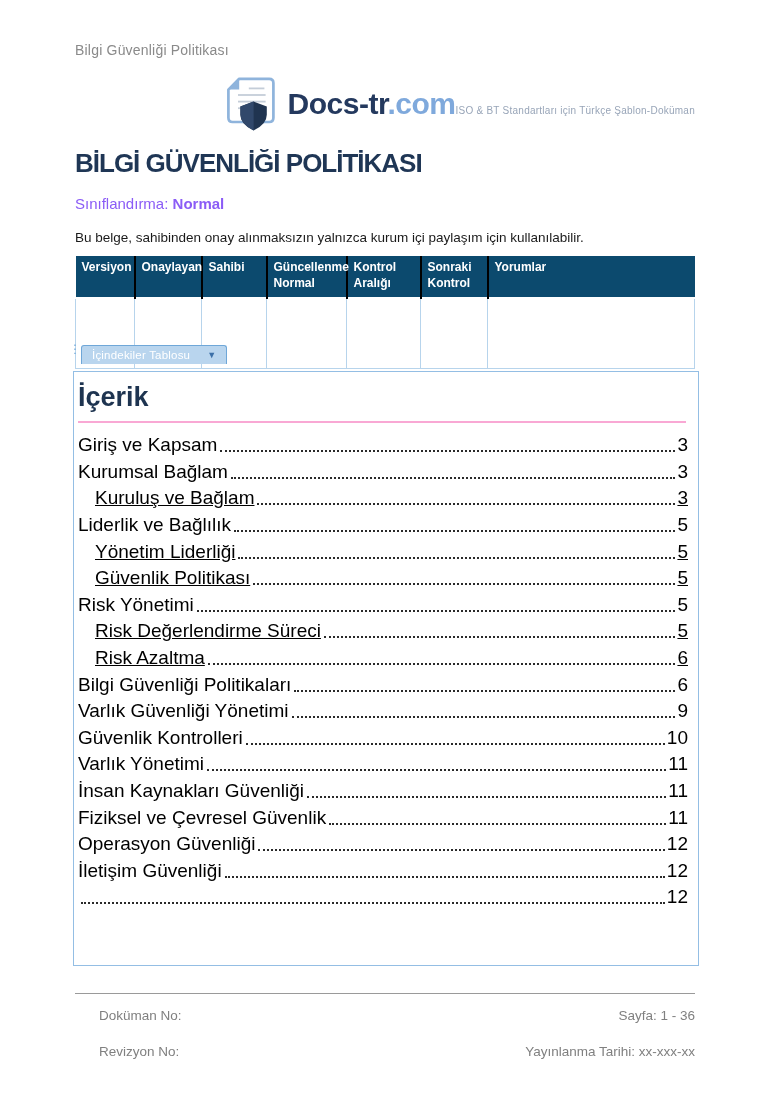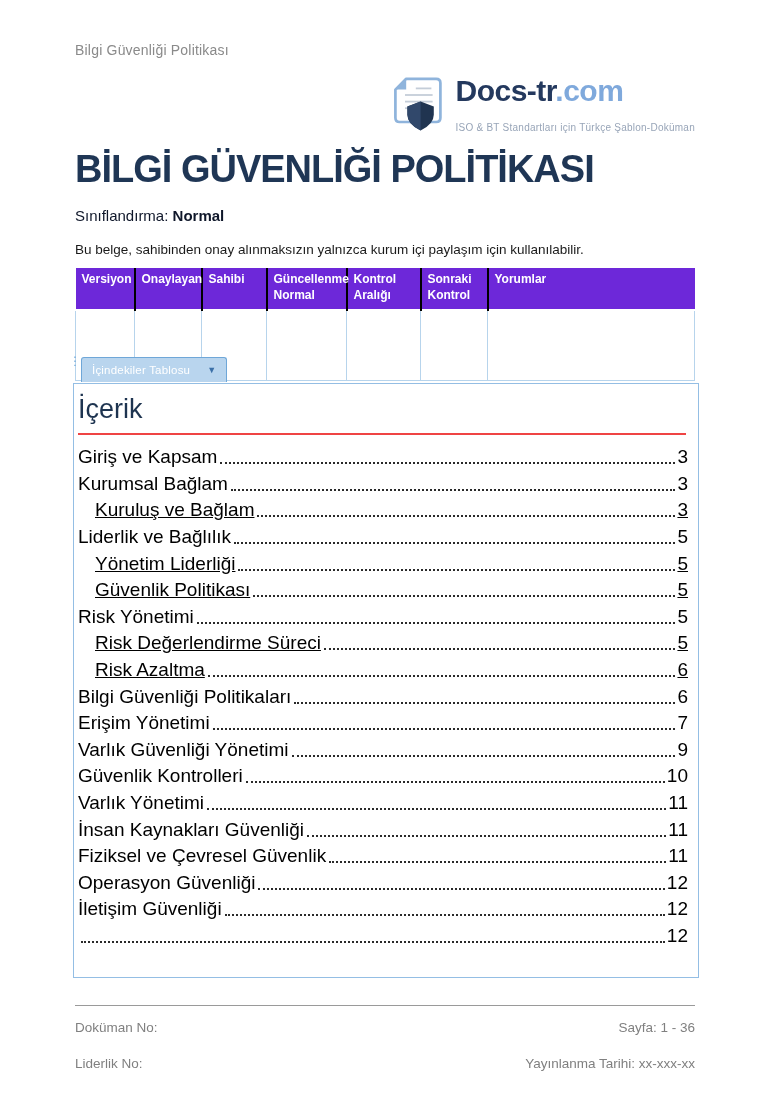--- a/index.html
+++ b/index.html
@@ -11,79 +11,79 @@
   }
   .content { padding:0 73px 0 75px; }
 
   
   .page-header { padding-top:42px; font-size:14px; color:#8a8a8a; letter-spacing:.2px; }
 
   
   .logo-row { display:flex; justify-content:flex-end; margin-top:16px; height:60px; }
   .logo { display:flex; align-items:center; }
   .logo svg { display:block; margin-right:2px; }
-  .logo-textcol { display:flex; flex-direction:column; justify-content:center; }
+  .logo-textcol { display:flex; flex-direction:row; justify-content:center; }
   .brand { font-size:30px; font-weight:bold; line-height:1; letter-spacing:-.5px; }
   .brand .dark { color:#24395e; }
   .brand .light { color:#7fa9dc; }
   .tagline { font-size:10px; color:#98a5b8; margin-top:16px; letter-spacing:.25px; }
 
   
-  .doc-title { margin-top:14px; font-size:38px; font-weight:bold; letter-spacing:-1px; color:#1f3655; }
-  .classification { margin-top:16px; font-size:15px; color:#0f172a; }
+  .doc-title { margin-top:14px; font-size:26px; font-weight:bold; letter-spacing:-1px; color:#1f3655; }
+  .classification { margin-top:16px; font-size:15px; color:#8b5cf6; }
   .classification .cls-label { font-weight:normal; }
   .classification .cls-value { font-weight:bold; }
   .notice { margin-top:18px; font-size:13.5px; color:#1a1a1a; }
 
   
   table.version-table { width:100%; border-collapse:collapse; margin-top:11px; table-layout:fixed; }
   table.version-table th {
-    background:#6d28d9; color:#ffffff; font-size:12px; font-weight:bold; text-align:left;
+    background:#0c4a6e; color:#ffffff; font-size:12px; font-weight:bold; text-align:left;
     vertical-align:top; padding:4px 6px 6px 6px; line-height:1.3;
   }
   table.version-table th + th { border-left:2px solid #000000; }
   table.version-table td { background:#fff; border:1px solid #b7d4ec; height:70px; }
   table.version-table tbody tr { border-top:2px solid #ffffff; }
 
   
   .toc-control { position:relative; margin-top:2px; }
   .toc-tab {
     position:absolute; top:-26px; left:6px; z-index:2;
-    display:flex; align-items:center; height:25px; padding:0 7px 0 10px;
+    display:flex; align-items:center; height:19px; padding:0 7px 0 10px;
     background:#b9d5ee; border:1px solid #6fa7d8; border-bottom:none;
     border-radius:3px 3px 0 0; color:#ffffff; font-size:11.5px; letter-spacing:.2px;
     cursor:pointer;
   }
   .toc-tab .tab-label { margin-right:14px; }
   .toc-tab .tab-arrow { font-size:9px; color:#3c70a8; padding:2px 3px; }
   .drag-handle {
     position:absolute; top:-25px; left:-6px; z-index:2;
     color:#6fa7d8; font-size:12px; line-height:7px; width:8px; text-align:center;
     display:flex; flex-direction:column; cursor:grab;
   }
   .toc-box {
     border:1px solid #94bee4; background:#ffffff;
     margin-left:-2px; margin-right:-4px;
     padding:6px 10px 10px 4px; height:595px;
   }
   .toc-heading {
-    font-size:27px; font-weight:normal; color:#1e3450;
-    padding:4px 0 8px 0; border-bottom:2px solid #ef4444; margin:0 2px 8px 0;
+    font-size:27px; font-weight:bold; color:#1e3450;
+    padding:4px 0 8px 0; border-bottom:2px solid #f9a8d4; margin:0 2px 8px 0;
   }
   .toc-list { padding-top:2px; }
   .toc-row { display:flex; align-items:flex-end; height:26.6px; font-size:19px; color:#000000; cursor:pointer; }
   .toc-row.lvl2 { padding-left:17px;text-decoration:underline; }
   .toc-row .toc-label { white-space:nowrap; padding-bottom:3px; }
   .toc-row .dots { flex:1; border-bottom:2px dotted #2a2a2a; margin:0 2px 7px 3px; }
   .toc-row .toc-page { padding-bottom:3px; }
 
   
   .page-footer { margin-top:27px; }
   .footer-rule { border-top:1px solid #9a9a9a; }
-  .footer-row { display:flex; justify-content:space-between; font-size:13.5px; color:#808080; }
+  .footer-row { display:flex; justify-content:space-between; font-size:13.5px; color:#808080;margin-left:24px; }
   .footer-row.first { margin-top:14px; }
   .footer-row.second { margin-top:21px; }
 </style>
 </head>
 <body>
 
 <div class="page">
   <div class="content">
 
     <div class="page-header">Bilgi Güvenliği Politikası</div>
@@ -205,25 +205,20 @@
               <span class="toc-label">Risk Azaltma</span>
               <span class="dots"></span>
               <span class="toc-page">6</span>
             </div>
           <div class="toc-row">
               <span class="toc-label">Bilgi Güvenliği Politikaları</span>
               <span class="dots"></span>
               <span class="toc-page">6</span>
             </div>
           <div class="toc-row">
-              <span class="toc-label">Erişim Yönetimi</span>
-              <span class="dots"></span>
-              <span class="toc-page">7</span>
-            </div>
-          <div class="toc-row">
               <span class="toc-label">Varlık Güvenliği Yönetimi</span>
               <span class="dots"></span>
               <span class="toc-page">9</span>
             </div>
           <div class="toc-row">
               <span class="toc-label">Güvenlik Kontrolleri</span>
               <span class="dots"></span>
               <span class="toc-page">10</span>
             </div>
           <div class="toc-row">
@@ -259,19 +254,19 @@
       </div>
     </div>
 
     <div class="page-footer">
       <div class="footer-rule"></div>
       <div class="footer-row first">
         <span>Doküman No:</span>
         <span>Sayfa: 1 - 36</span>
       </div>
       <div class="footer-row second">
-        <span>Liderlik No:</span>
+        <span>Revizyon No:</span>
         <span>Yayınlanma Tarihi: xx-xxx-xx</span>
       </div>
     </div>
 
   </div>
 </div>
 
 </body></html>

